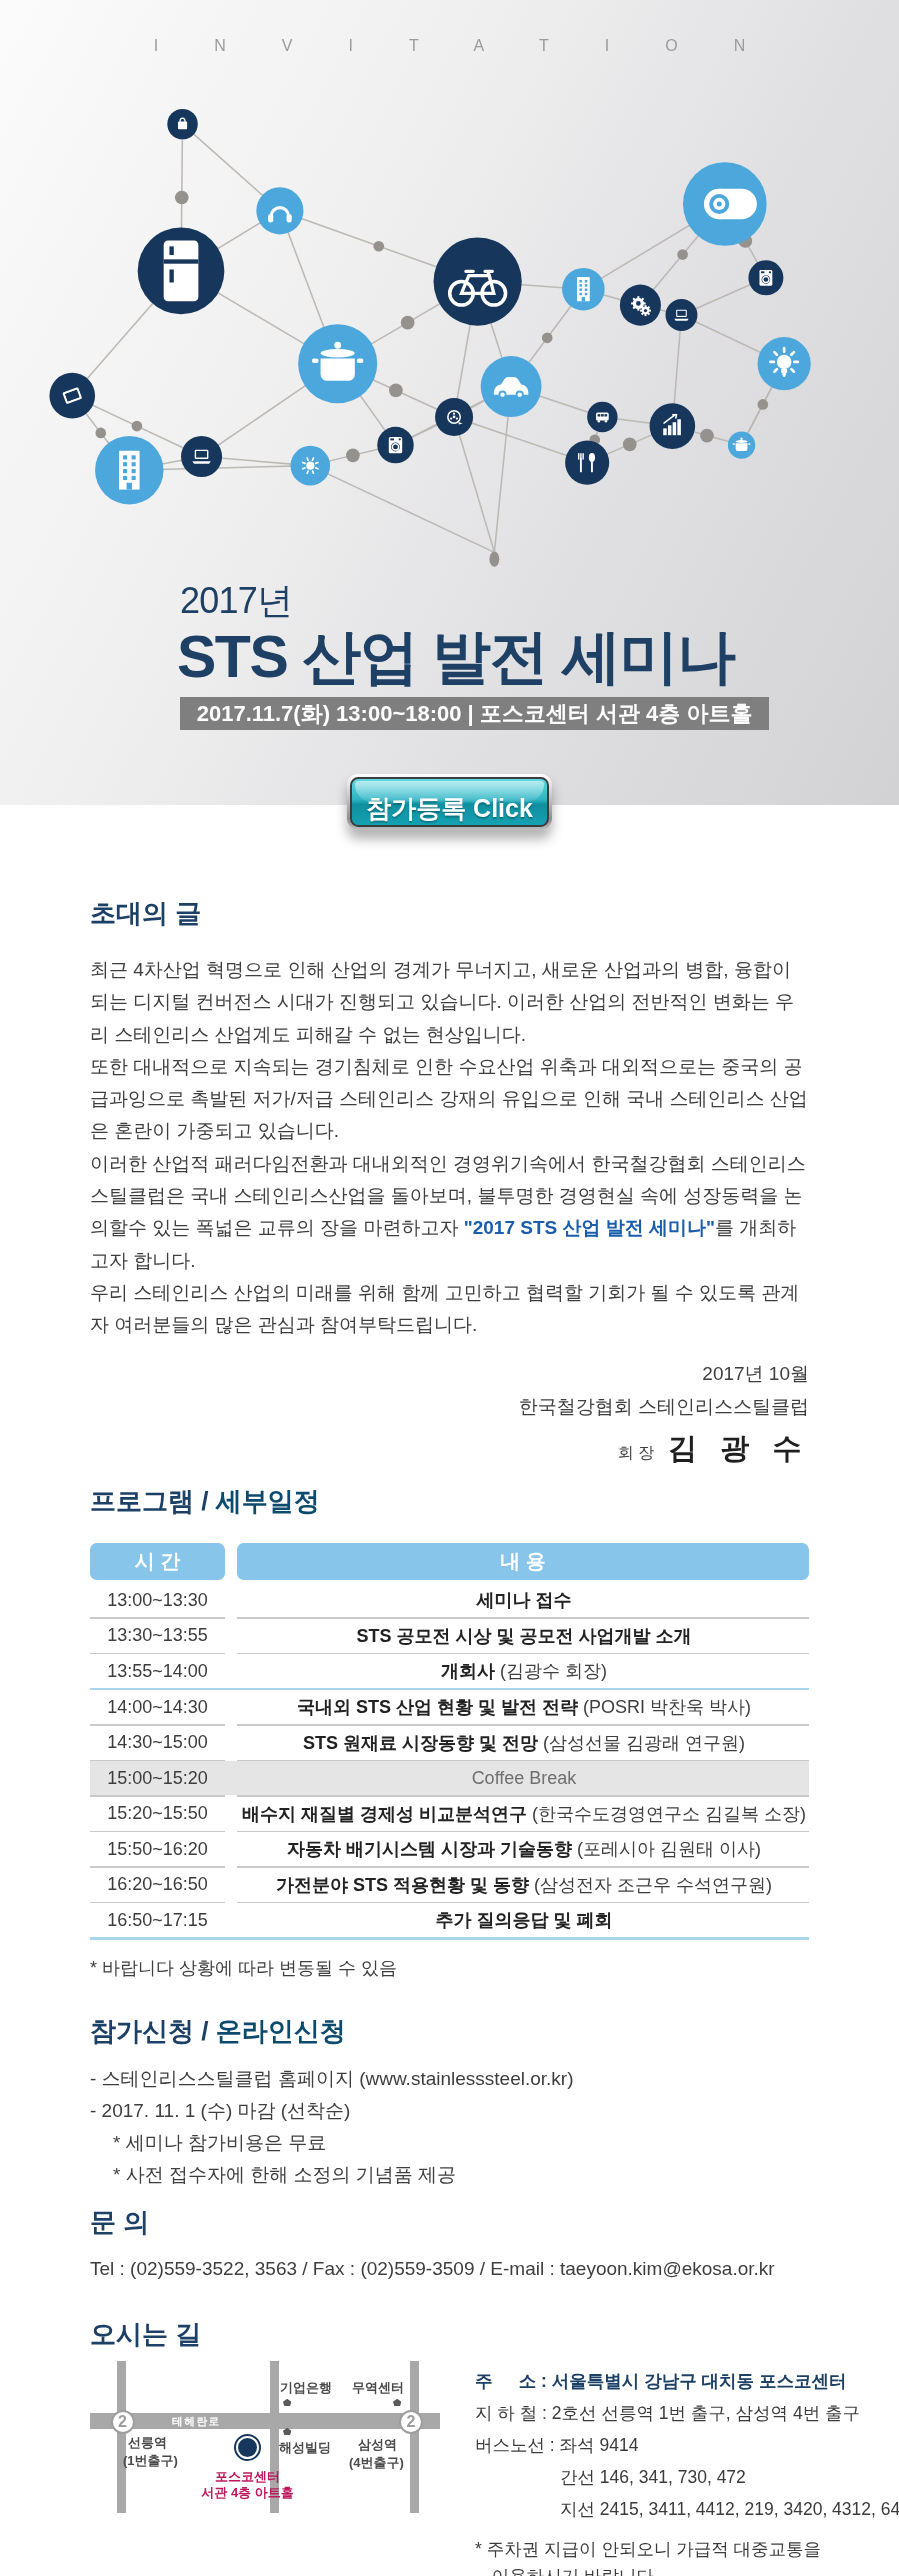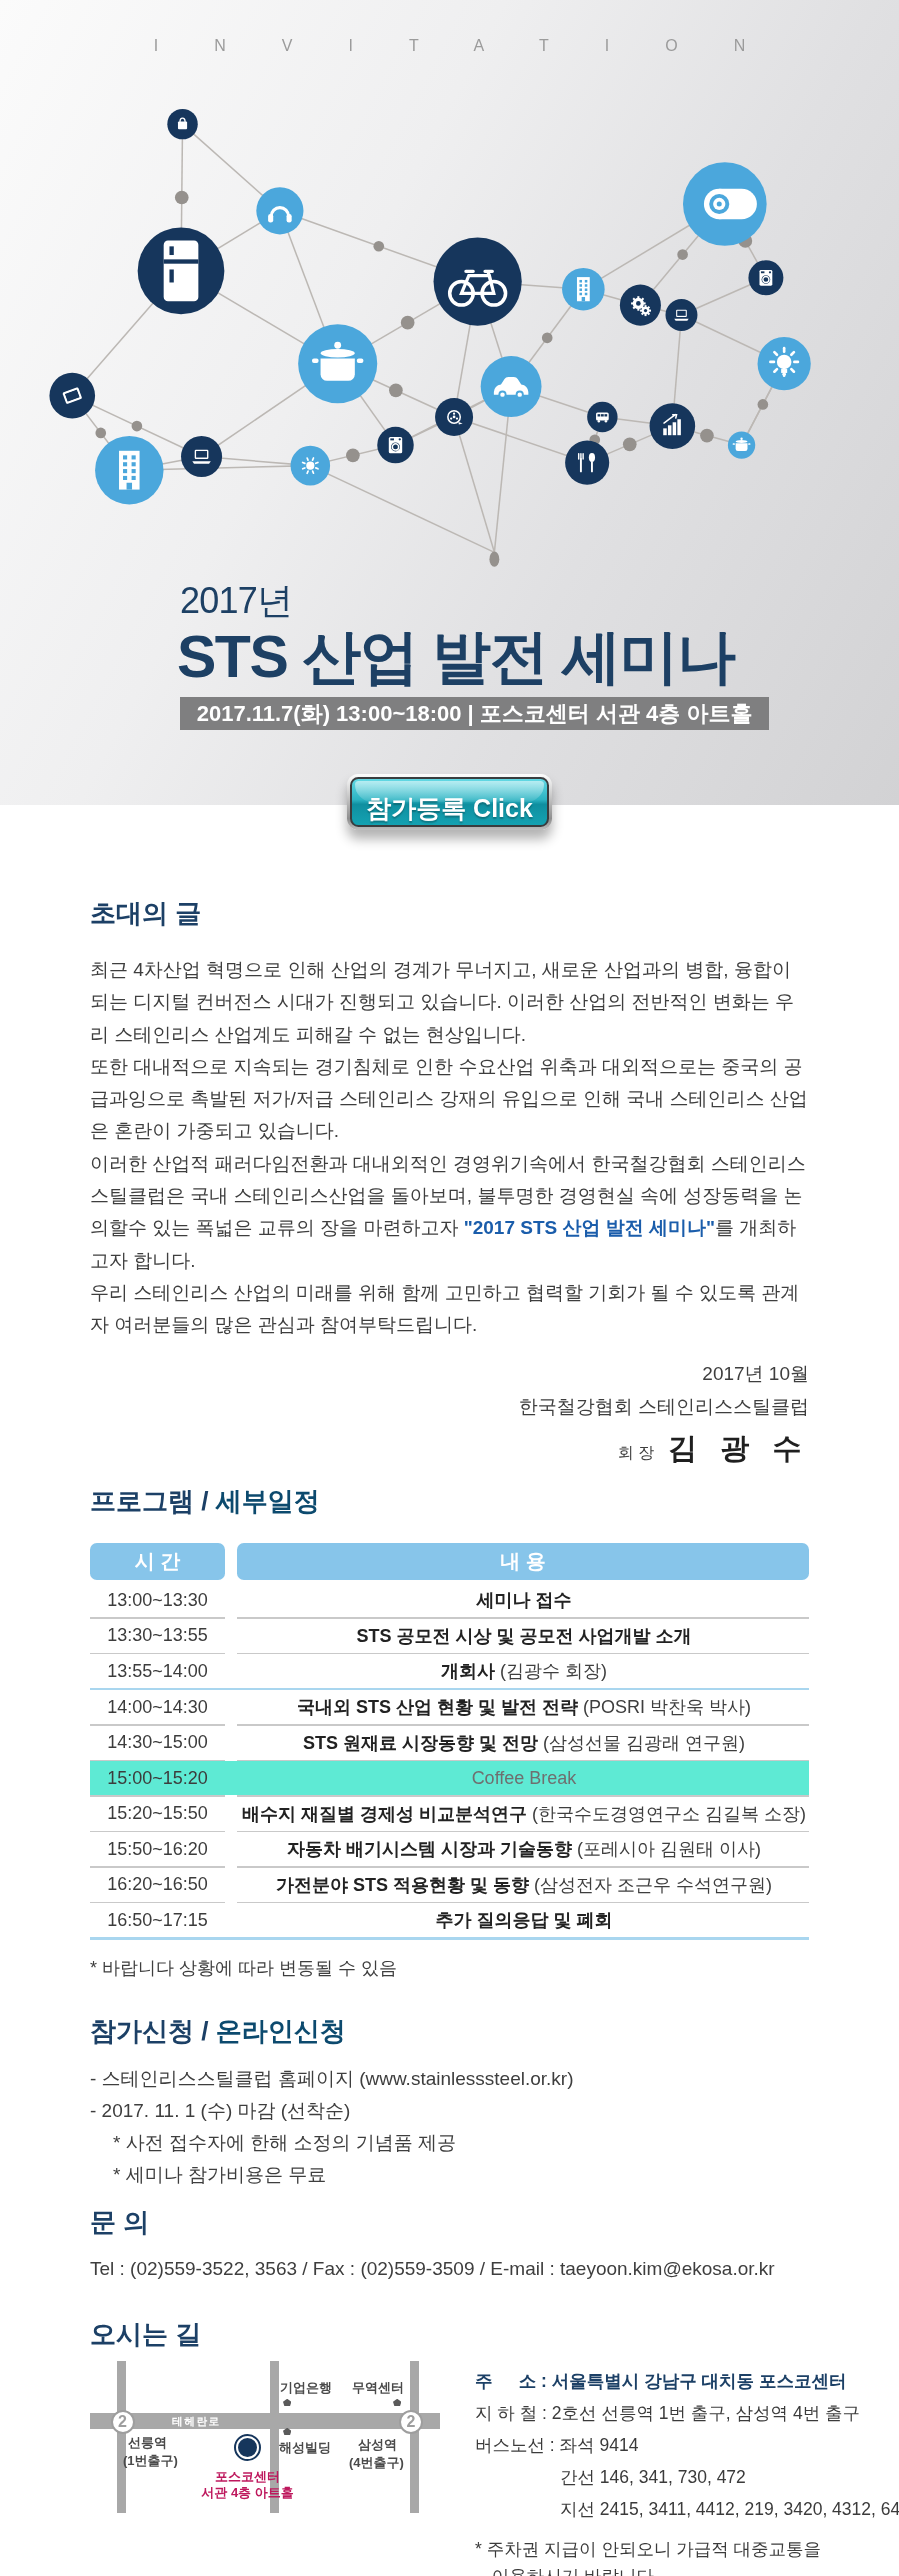--- a/index.html
+++ b/index.html
@@ -42,21 +42,21 @@
   .sig-role { font-size:16px; }
   .sig-name { font-size:29px; font-weight:bold; color:#1f1f1f; letter-spacing:7.6px; }
 
   .program { margin-top:15px; }
   .p-table { margin-top:24px; }
   .p-head { display:grid; grid-template-columns:135px 1fr; gap:12px; }
   .p-head div { background:#87c5ea; color:#ffffff; font-size:20px; font-weight:bold; text-align:center;
     line-height:37px; height:37px; border-radius:6.8px; }
   .p-rows { margin-top:3px; }
   .p-row { display:grid; grid-template-columns:135px 1fr; gap:14px; align-items:center; height:34px; }
-  .p-row.hl { background:#5eead4; }
+  .p-row.hl { background:#e5e5e5; }
   .p-time { text-align:center; font-size:18px; color:#3c3c3c; }
   .p-content { text-align:center; font-size:18px; color:#222; }
   .p-content b { font-weight:bold; }
   .p-content .spk { font-weight:normal; color:#3e3e3e; }
   .p-row.hl .p-content { color:#6f6f6f; font-weight:normal; }
   .p-div { display:grid; grid-template-columns:135px 1fr; gap:12px; }
   .p-div i { display:block; height:1.5px; background:#c9c9c9; }
   .p-div.blue { display:block; height:2.3px; background:#a9d6ef; }
   .p-note { margin-top:16.7px; font-size:18px; color:#3e3e3e; }
 
@@ -522,22 +522,22 @@
     </div>
 
     <div class="reg">
       <div class="sec-h">
         <span>참가신청 /</span>
         <span class="sub">온라인신청</span>
       </div>
       <div class="reg-items">
         <div>- 스테인리스스틸클럽 홈페이지 (www.stainlesssteel.or.kr)</div>
         <div>- 2017. 11. 1 (수) 마감 (선착순)</div>
+        <div class="indent">* 세미나 참가비용은 무료</div>
         <div class="indent">* 사전 접수자에 한해 소정의 기념품 제공</div>
-        <div class="indent">* 세미나 참가비용은 무료</div>
       </div>
     </div>
 
     <div class="contact">
       <div class="sec-h">문 의</div>
       <div class="contact-line">Tel : (02)559-3522, 3563  /  Fax : (02)559-3509  /  E-mail : taeyoon.kim@ekosa.or.kr</div>
     </div>
 
     <div class="directions">
       <div class="sec-h">오시는 길</div>

